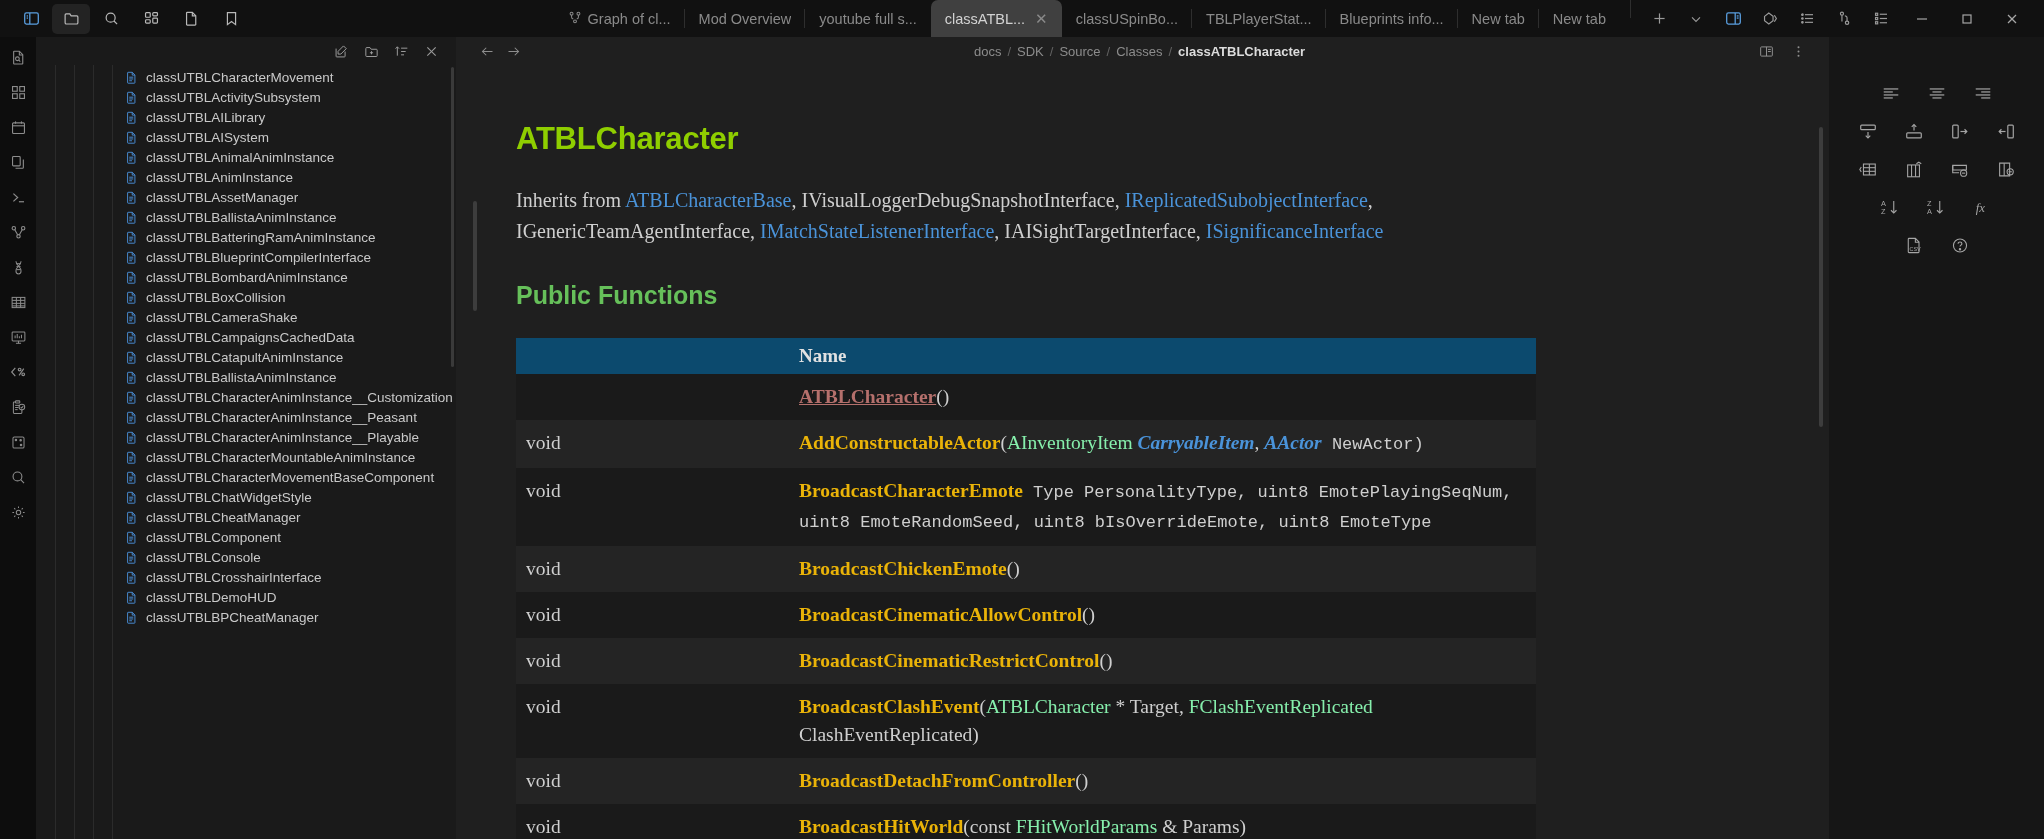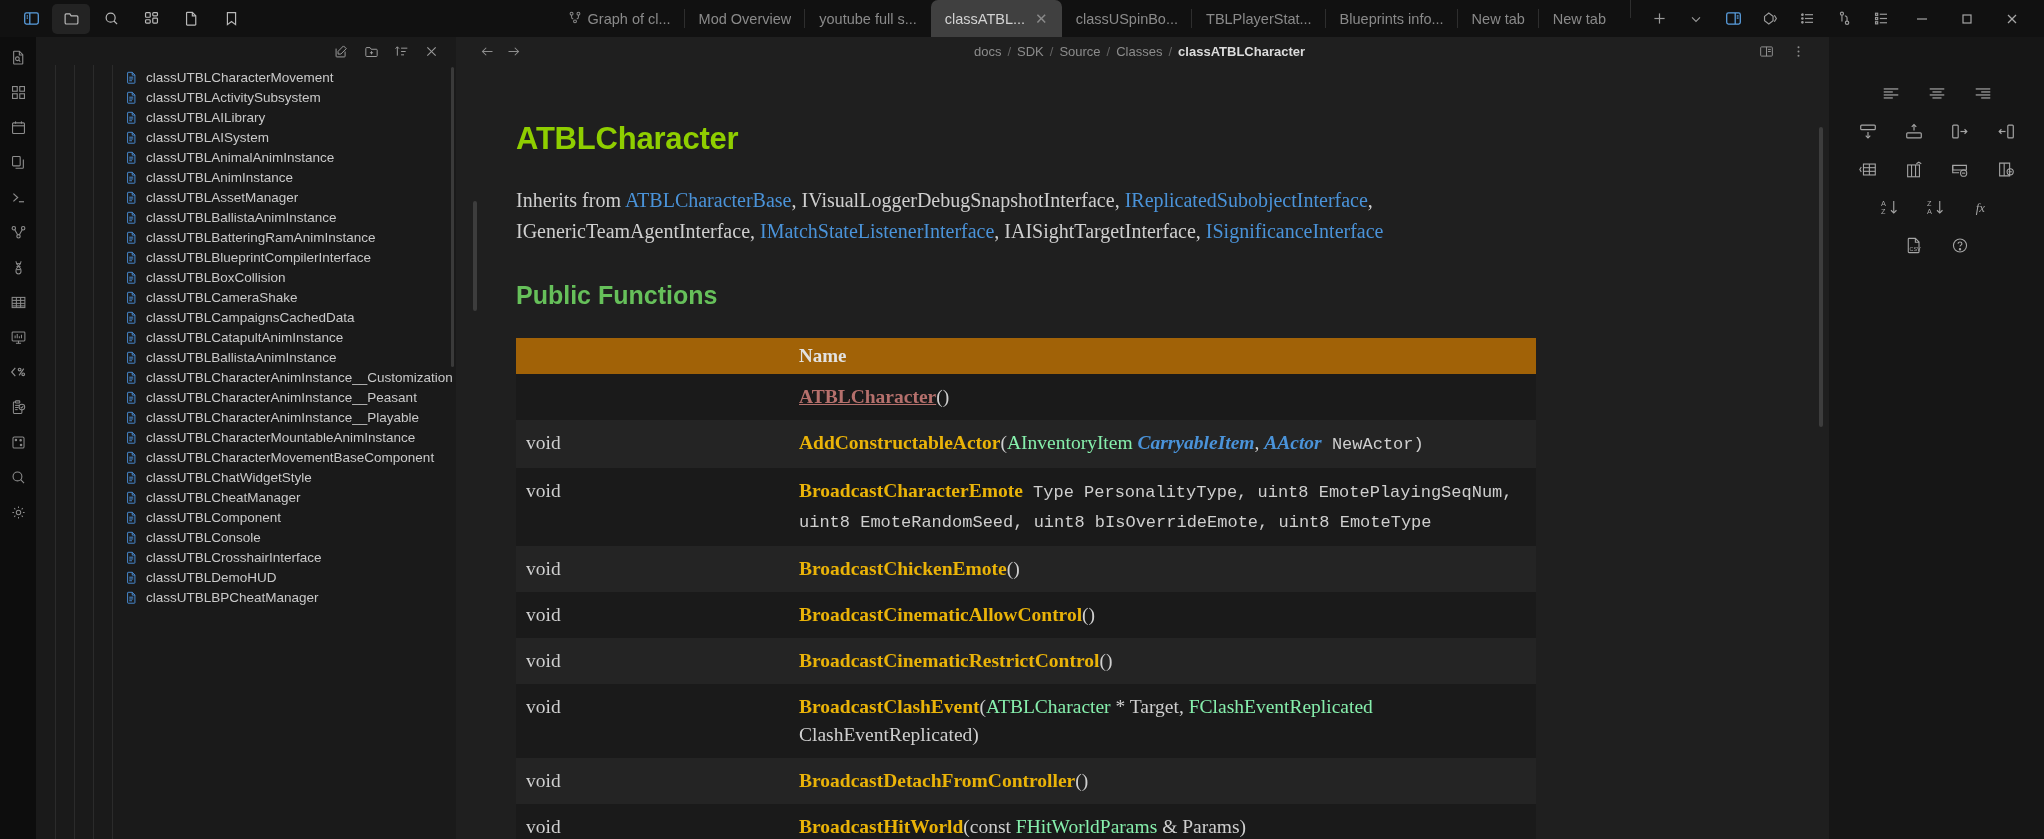--- a/index.html
+++ b/index.html
@@ -102,21 +102,21 @@
     color: #66c05a; font-size: 25px; font-family: "Liberation Sans", sans-serif; font-weight: bold;
     margin: 34px 0 28px 0;
   }
   p.inherits {
     color: #cfcfcf; font-family: "Liberation Serif", serif; font-size: 20px; line-height: 31px;
   }
   p.inherits a { color: #4a93d9; text-decoration: none; }
 
   table.fn { width: 100%; border-collapse: collapse; table-layout: fixed; }
   table.fn th {
-    background: #a16207; color: #e2e2e2; font-family: "Liberation Serif", serif; font-weight: bold;
+    background: #0c4a6e; color: #e2e2e2; font-family: "Liberation Serif", serif; font-weight: bold;
     font-size: 19px; text-align: left; padding: 7px 10px;
   }
   table.fn td {
     font-family: "Liberation Serif", serif; font-size: 19.5px; color: #cfcfcf;
     padding: 9px 10px; vertical-align: top; line-height: 28px;
   }
   table.fn tr.odd td { background: #1a1a1a; }
   table.fn tr.even td { background: #242424; }
   table.fn col.c1 { width: 273px; }
   .fnname { color: #eab308; font-weight: bold; }
@@ -577,20 +577,33 @@
               <div class="tree-ficon">
                 <svg width="13" height="13" viewBox="0 0 16 16" fill="none" stroke="#4a90d9" stroke-width="1.15">
                   <path d="M3.8 1.6h5.1l3.3 3.3v9.5a.6.6 0 01-.6.6H3.8a.6.6 0 01-.6-.6V2.2a.6.6 0 01.6-.6z"></path>
                   <path d="M8.9 1.6v3.4h3.3"></path>
                   <line x1="5.2" y1="7.6" x2="10.2" y2="7.6"></line>
                   <line x1="5.2" y1="9.8" x2="10.2" y2="9.8"></line>
                   <line x1="5.2" y1="12" x2="8.6" y2="12"></line>
                 </svg>
               </div>
               <div class="tree-label">classUTBLBlueprintCompilerInterface</div>
+            </div>
+            <div class="tree-row">
+              <div class="tree-indent"></div>
+              <div class="tree-ficon">
+                <svg width="13" height="13" viewBox="0 0 16 16" fill="none" stroke="#4a90d9" stroke-width="1.15">
+                  <path d="M3.8 1.6h5.1l3.3 3.3v9.5a.6.6 0 01-.6.6H3.8a.6.6 0 01-.6-.6V2.2a.6.6 0 01.6-.6z"></path>
+                  <path d="M8.9 1.6v3.4h3.3"></path>
+                  <line x1="5.2" y1="7.6" x2="10.2" y2="7.6"></line>
+                  <line x1="5.2" y1="9.8" x2="10.2" y2="9.8"></line>
+                  <line x1="5.2" y1="12" x2="8.6" y2="12"></line>
+                </svg>
+              </div>
+              <div class="tree-label">classUTBLBombardAnimInstance</div>
             </div>
             <div class="tree-row">
               <div class="tree-indent"></div>
               <div class="tree-ficon">
                 <svg width="13" height="13" viewBox="0 0 16 16" fill="none" stroke="#4a90d9" stroke-width="1.15">
                   <path d="M3.8 1.6h5.1l3.3 3.3v9.5a.6.6 0 01-.6.6H3.8a.6.6 0 01-.6-.6V2.2a.6.6 0 01.6-.6z"></path>
                   <path d="M8.9 1.6v3.4h3.3"></path>
                   <line x1="5.2" y1="7.6" x2="10.2" y2="7.6"></line>
                   <line x1="5.2" y1="9.8" x2="10.2" y2="9.8"></line>
                   <line x1="5.2" y1="12" x2="8.6" y2="12"></line>

